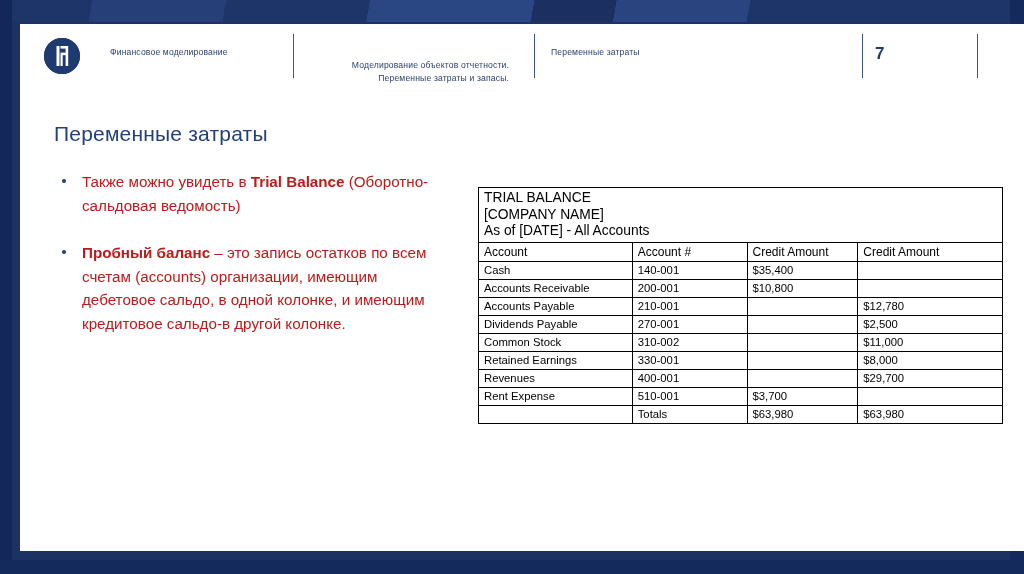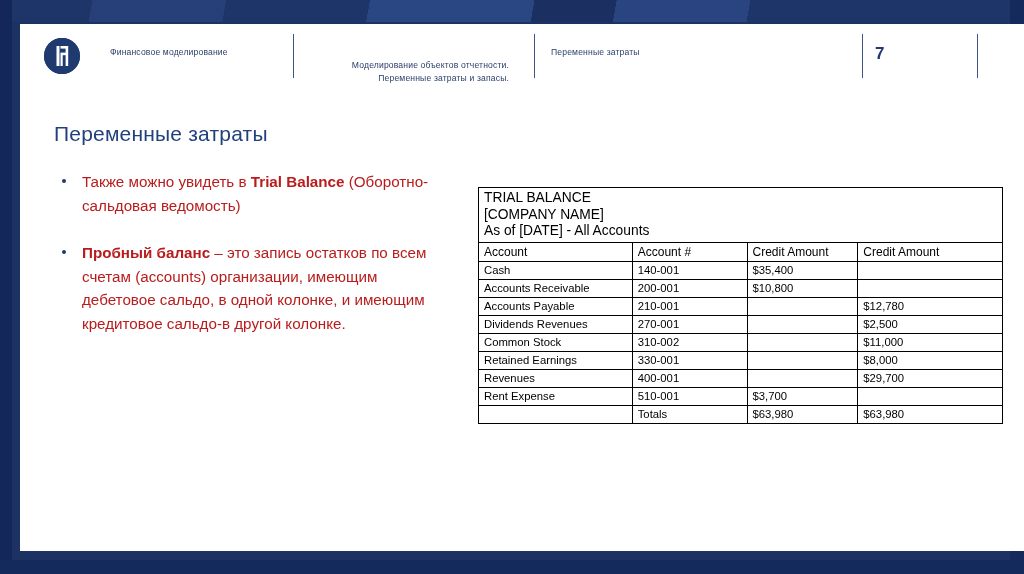--- a/index.html
+++ b/index.html
@@ -296,21 +296,21 @@
             <td>$10,800</td>
             <td class="cell-credit"></td>
           </tr>
           <tr>
             <td>Accounts Payable</td>
             <td>210-001</td>
             <td></td>
             <td class="cell-credit">$12,780</td>
           </tr>
           <tr>
-            <td>Dividends Revenues</td>
+            <td>Dividends Payable</td>
             <td>270-001</td>
             <td></td>
             <td class="cell-credit">$2,500</td>
           </tr>
           <tr>
             <td>Common Stock</td>
             <td>310-002</td>
             <td></td>
             <td class="cell-credit">$11,000</td>
           </tr>

